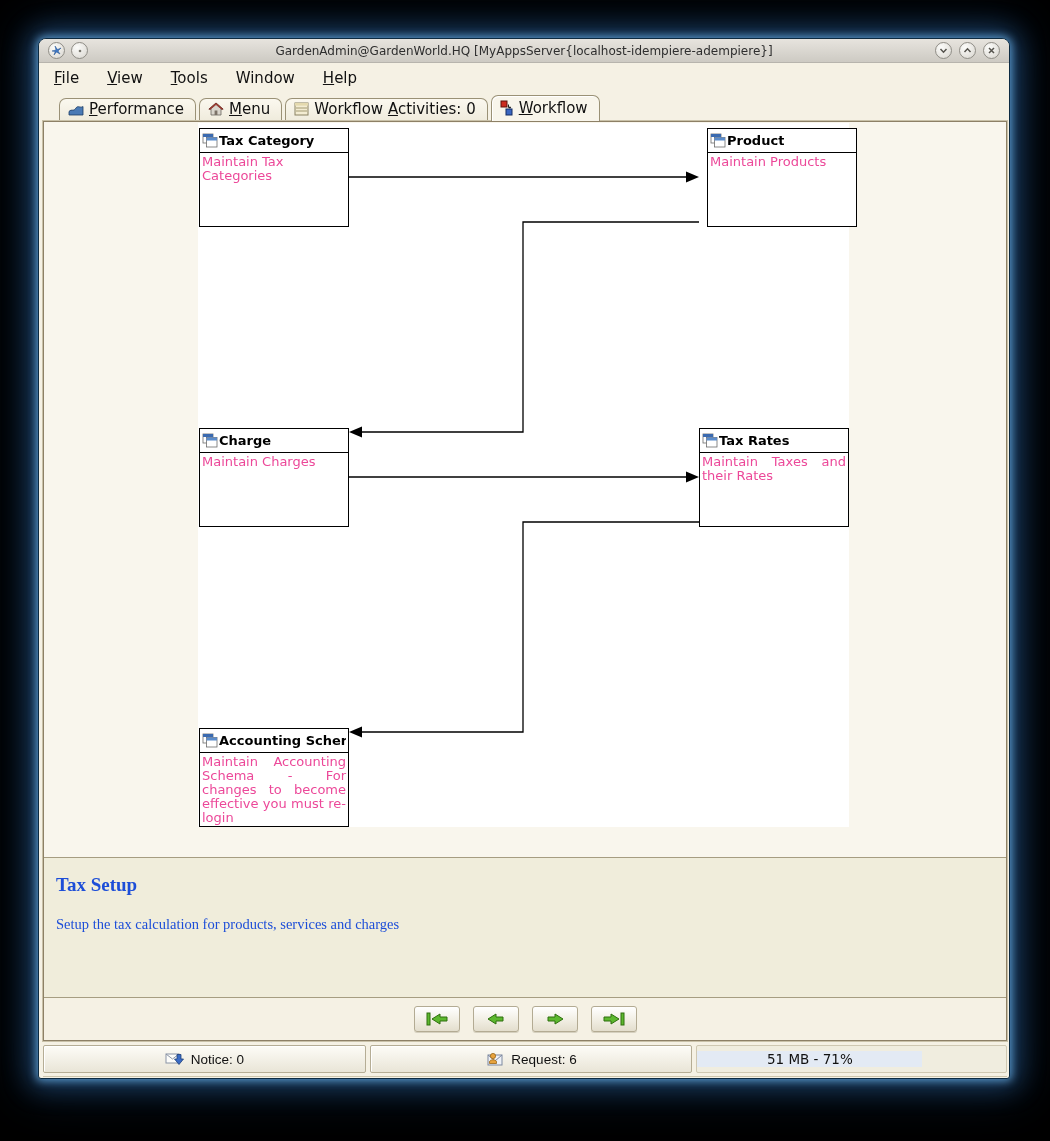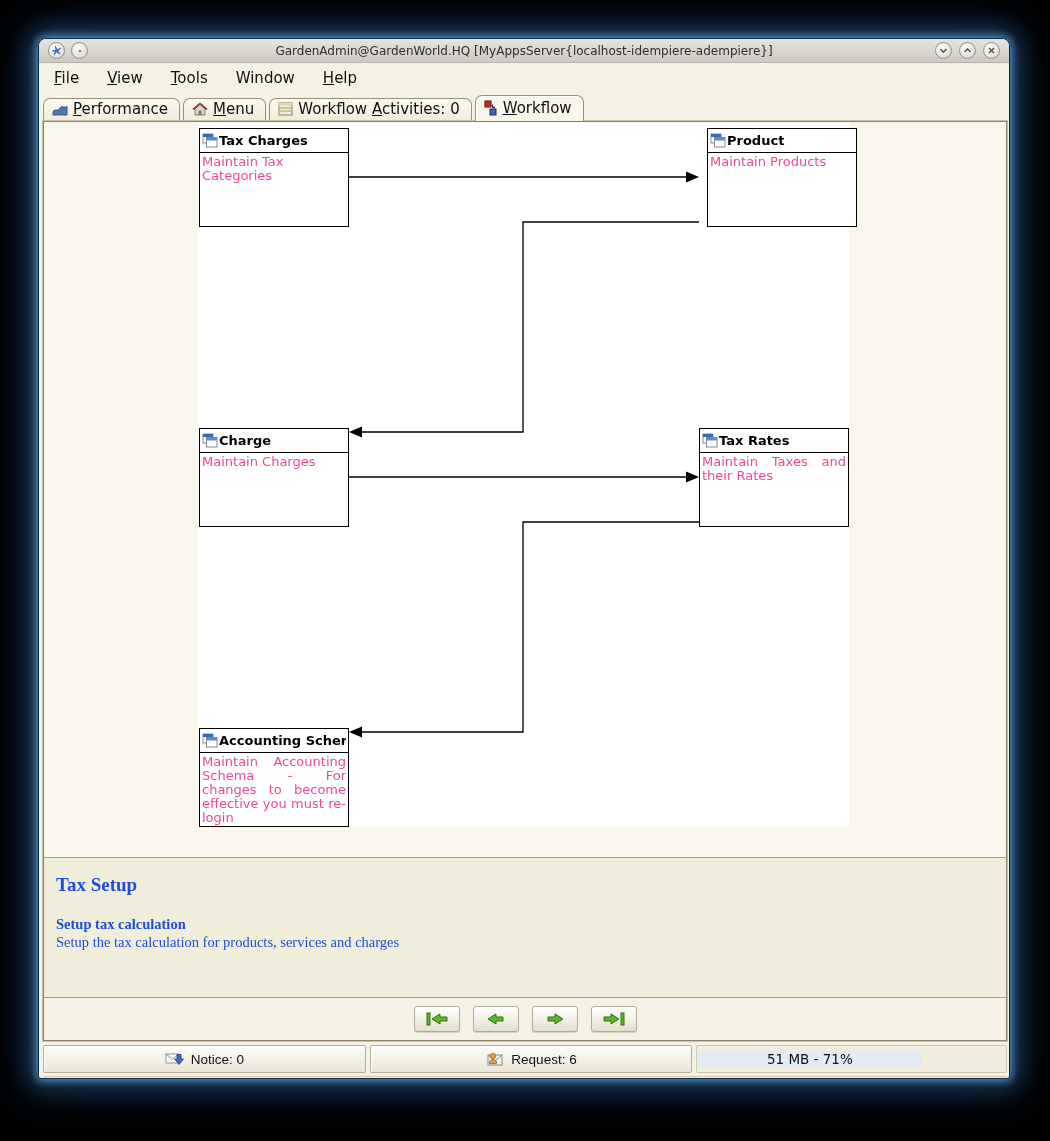--- a/index.html
+++ b/index.html
@@ -41,21 +41,21 @@
   .menubar {
     height:30px; display:flex; align-items:center;
     padding-left:15px; gap:28px;
     background:#F5F1E4; font-size:15px; color:#111;
   }
   .menu-item { cursor:default; }
   .menu-item .mn { text-decoration:underline; }
   
   .tabrow {
     height:28px; display:flex; align-items:flex-end;
-    padding-left:4px; background:#F5F1E4; position:relative;
+    padding-left:20px; background:#F5F1E4; position:relative;
   }
   .tab {
     display:flex; align-items:center; gap:5px;
     height:23px; padding:0 11px 2px 8px; margin-right:3px;
     border:1px solid #9a9176; border-bottom:none;
     border-radius:7px 7px 0 0;
     background:linear-gradient(#fbf8ef,#efebdc);
     font-size:15px; color:#111; position:relative; z-index:1;
   }
   .tab.active {
@@ -264,21 +264,21 @@
         <div class="wf-node" style="left:1px; top:5px;">
           <div class="wf-node-header">
             <span class="win-icon">
               <svg width="16" height="15" viewBox="0 0 16 15">
                   <rect x="1" y="1" width="10" height="9" fill="#fff" stroke="#6b6b6b" stroke-width="0.8"></rect>
                   <rect x="1" y="1" width="10" height="3" fill="#3a6ab0"></rect>
                   <rect x="4.5" y="4.5" width="10.5" height="9.5" fill="#fff" stroke="#6b6b6b" stroke-width="0.8"></rect>
                   <rect x="4.5" y="4.5" width="10.5" height="3" fill="#5b8ccb"></rect>
                 </svg>
             </span>
-            <span class="wf-node-title">Tax Charges</span>
+            <span class="wf-node-title">Tax Category</span>
           </div>
           <div class="wf-node-body">Maintain Tax Categories</div>
         </div>
 
         <div class="wf-node" style="left:509px; top:5px;">
           <div class="wf-node-header">
             <span class="win-icon">
               <svg width="16" height="15" viewBox="0 0 16 15">
                   <rect x="1" y="1" width="10" height="9" fill="#fff" stroke="#6b6b6b" stroke-width="0.8"></rect>
                   <rect x="1" y="1" width="10" height="3" fill="#3a6ab0"></rect>
@@ -334,21 +334,20 @@
             <span class="wf-node-title">Accounting Schema</span>
           </div>
           <div class="wf-node-body justify">Maintain Accounting Schema - For changes to become effective you must re-login</div>
         </div>
 
       </div>
     </div>
 
     <div class="details">
       <p class="details-title">Tax Setup</p>
-      <p class="details-subtitle">Setup tax calculation</p>
       <p class="details-desc">Setup the tax calculation for products, services and charges</p>
     </div>
 
     <div class="navrow">
       <button class="nav-btn">
         <span>
           <svg width="24" height="16" viewBox="0 0 24 16">
               <rect x="2" y="2" width="3" height="12" fill="#5CB82E" stroke="#2E6F0E" stroke-width="1"></rect>
               <path d="M15 3 L15 6 L22 6 L22 10 L15 10 L15 13 L7 8 Z" fill="#5CB82E" stroke="#2E6F0E" stroke-width="1"></path>
             </svg>

